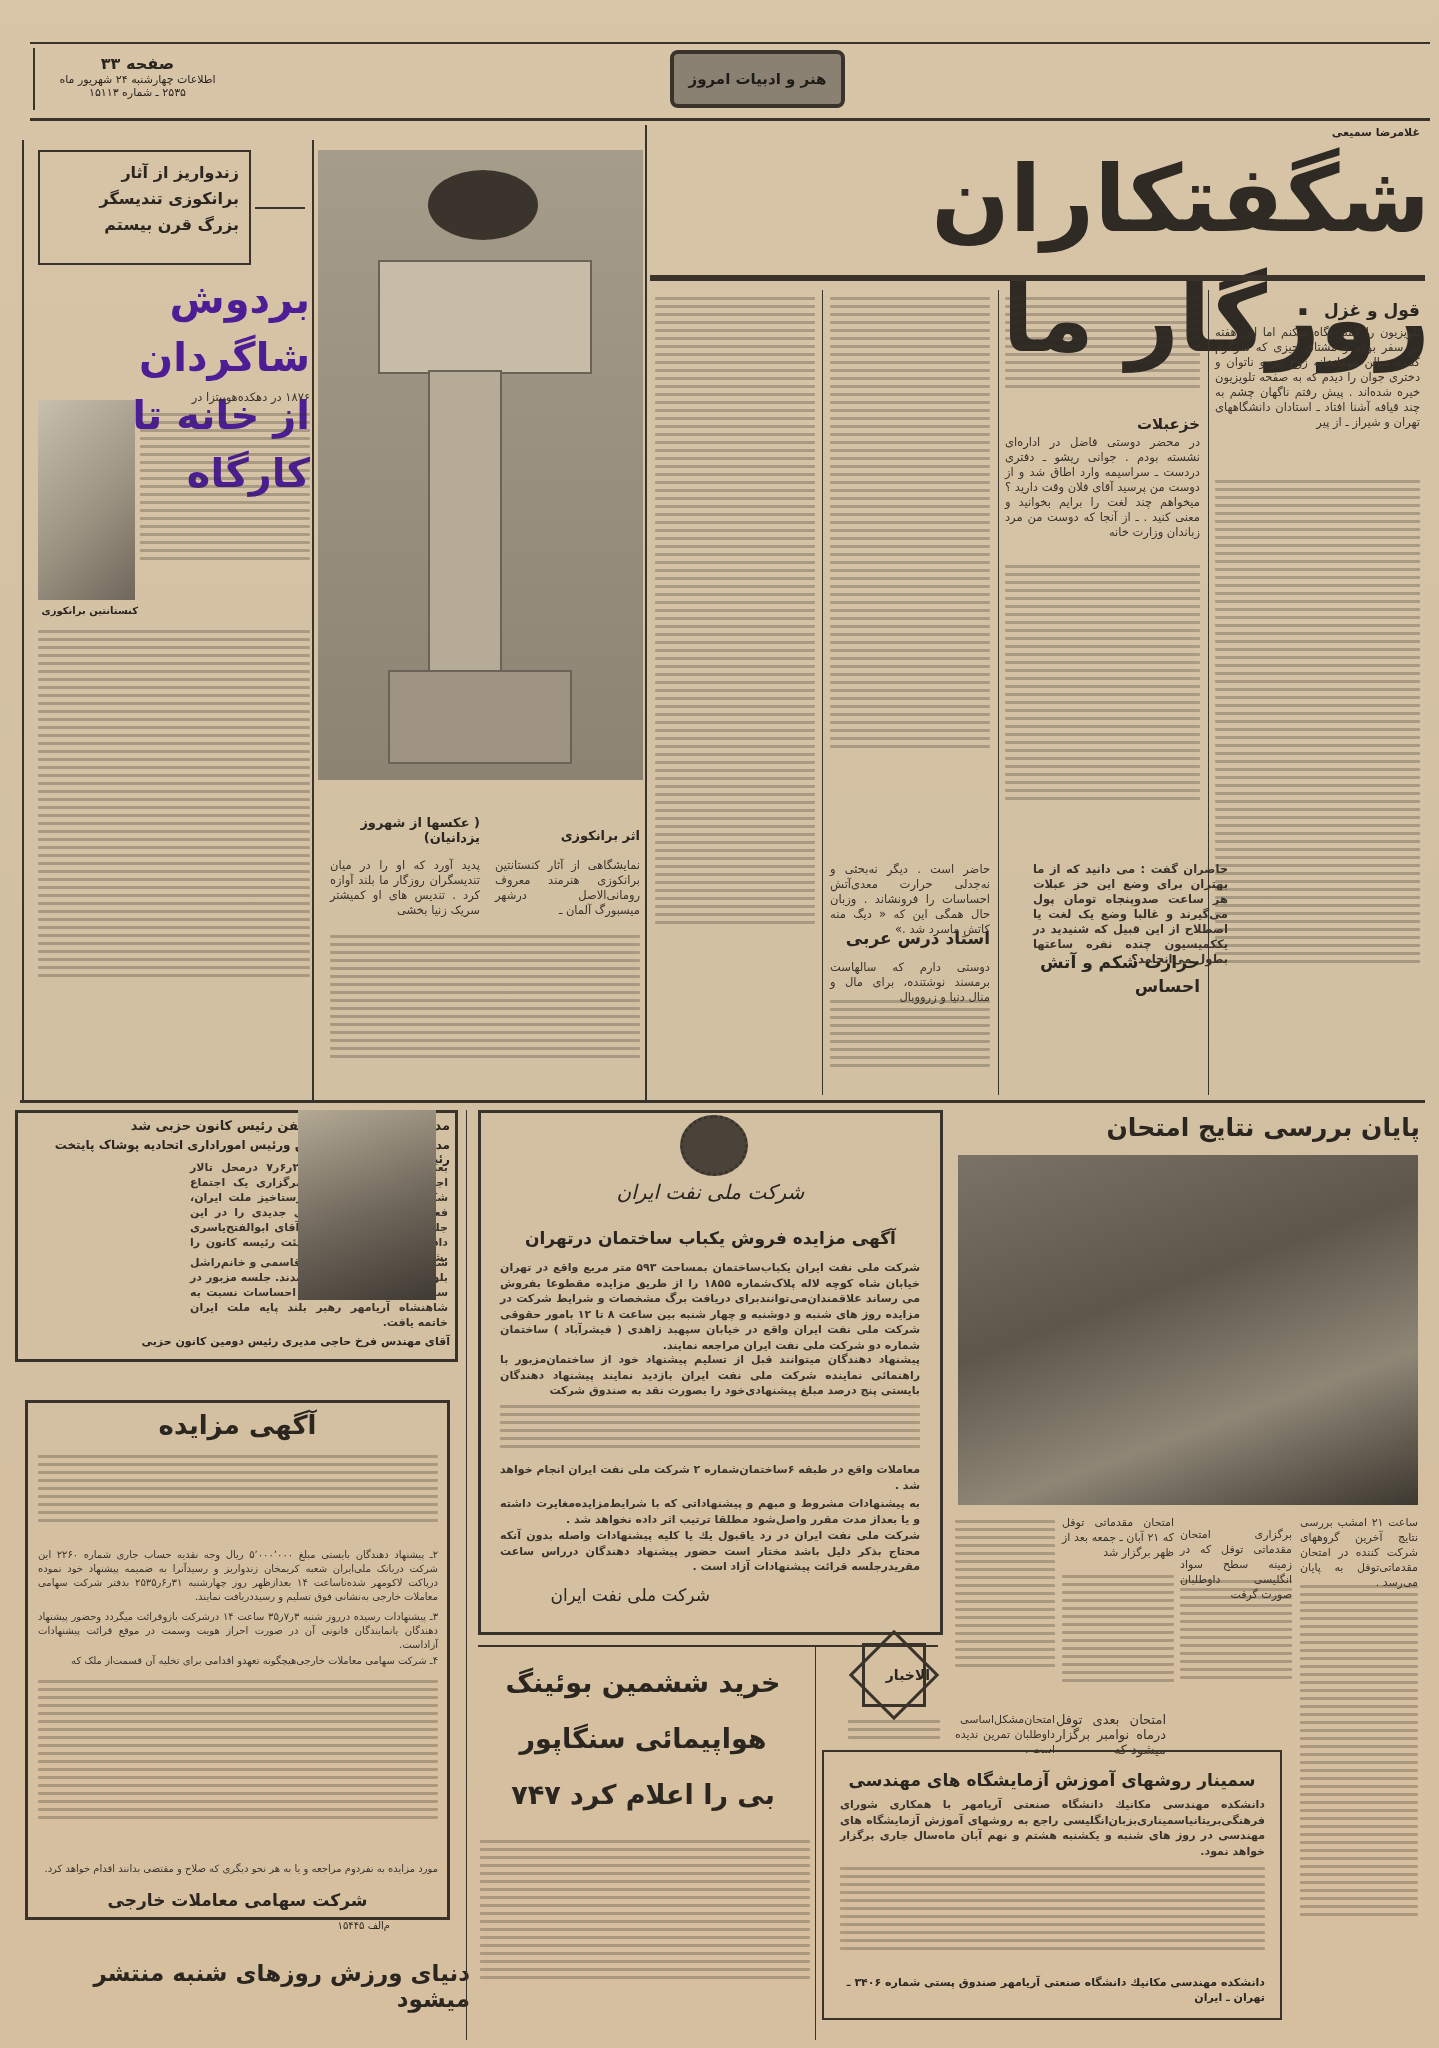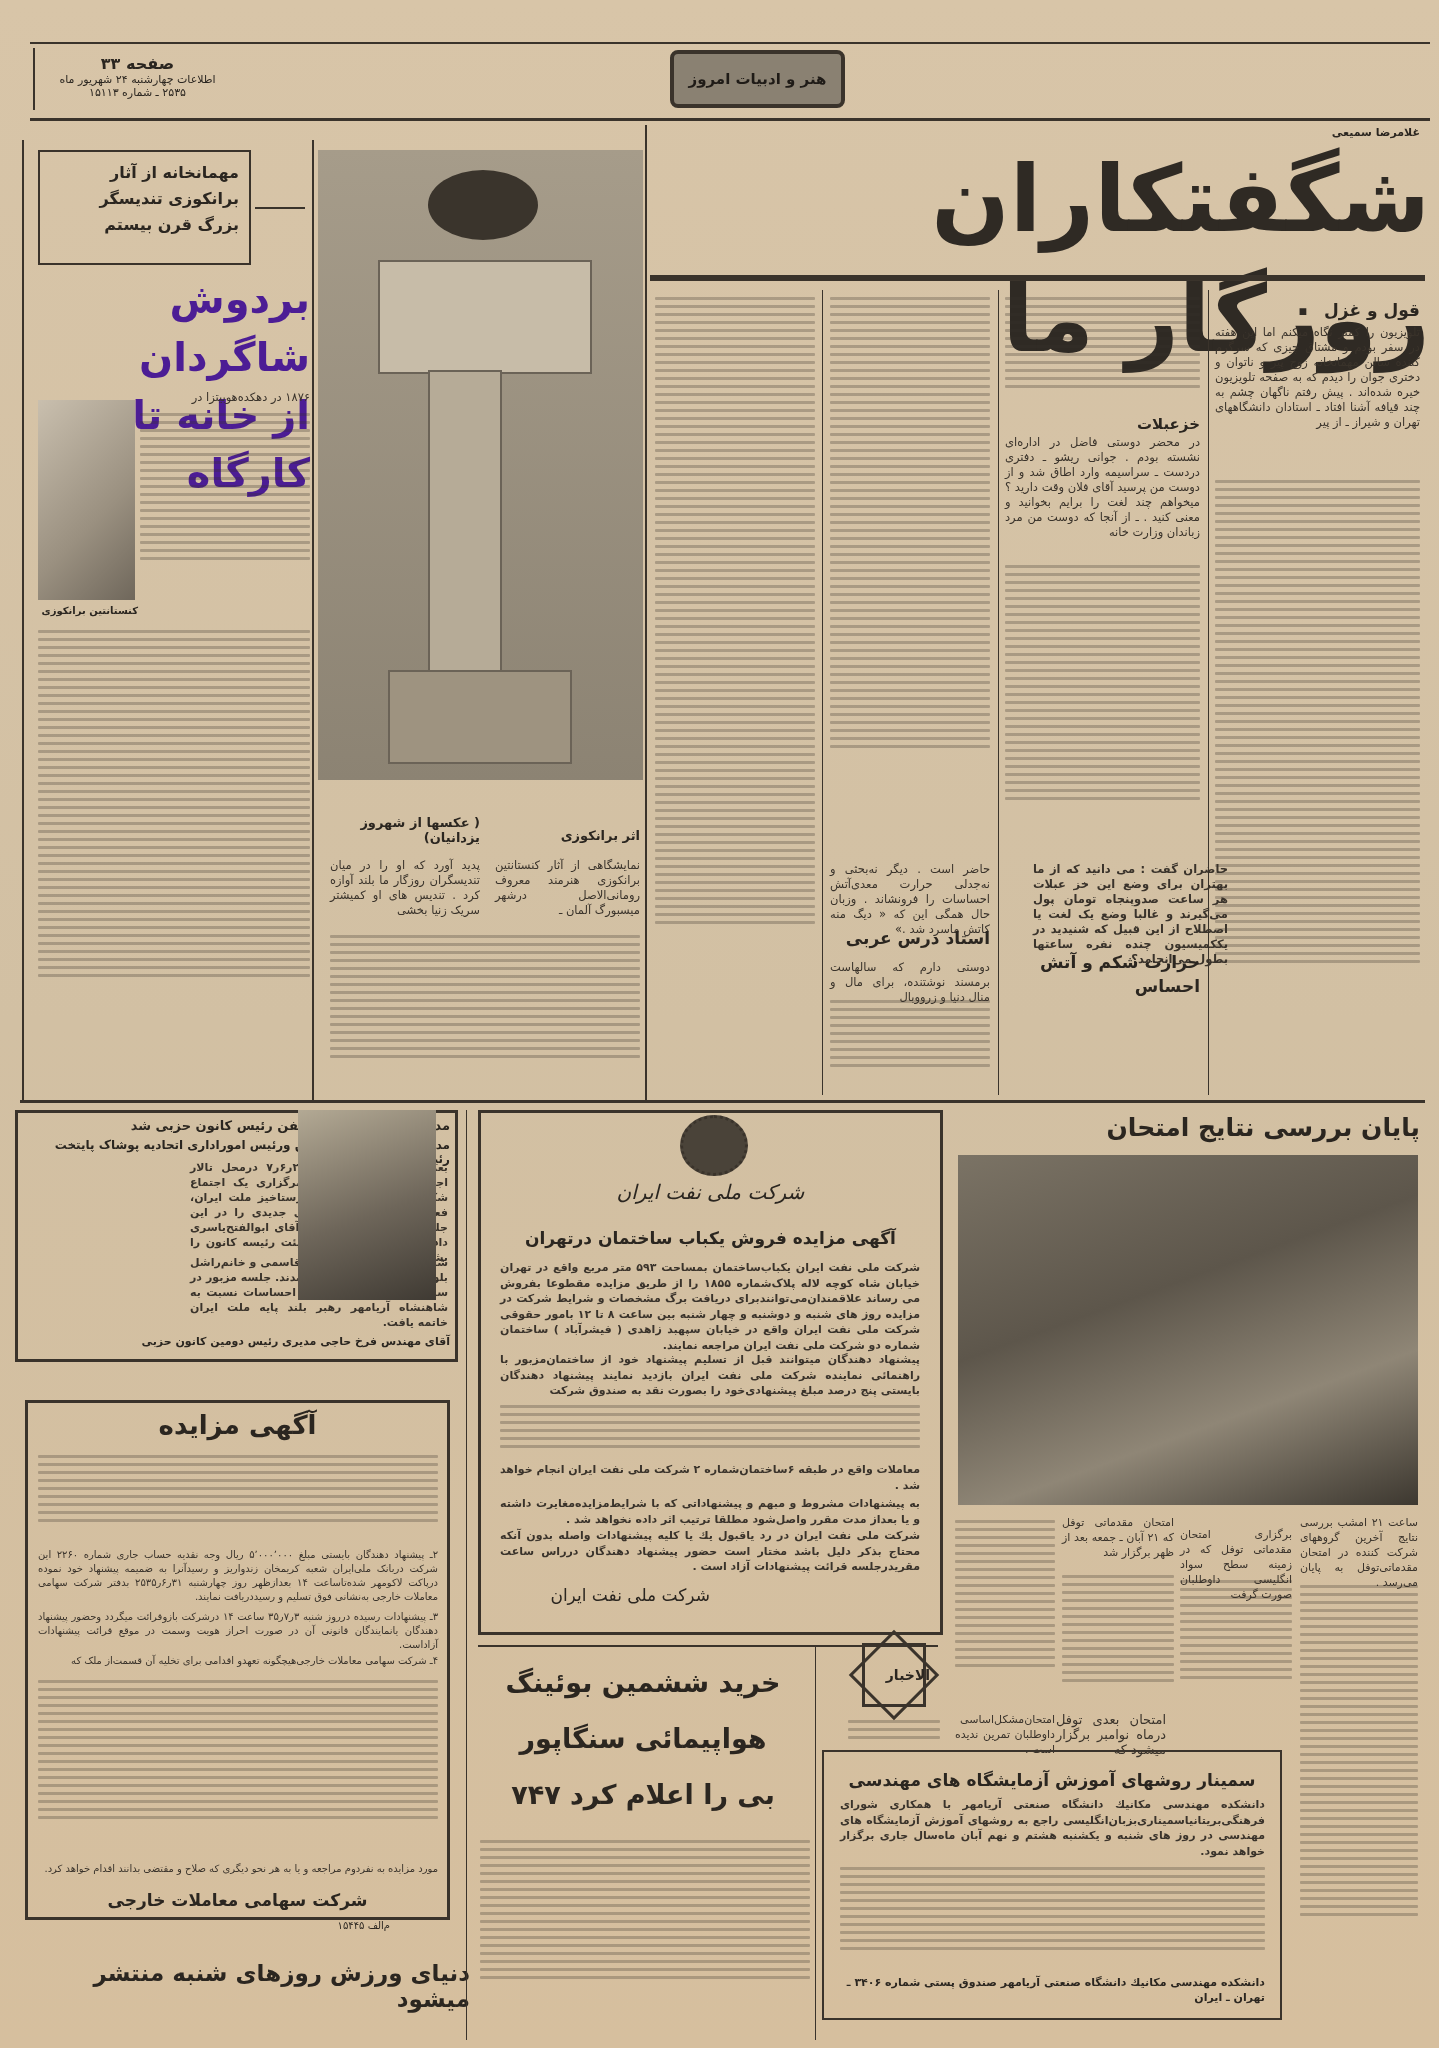--- a/index.html
+++ b/index.html
@@ -308,21 +308,21 @@
     <span></span>
     <span></span>
     <span></span>
     <span></span>
     <span></span>
 </div>
 <div class="vline" style="left:645px;top:125px;height:975px;"></div>
 
 <div class="box" style="left:38px;top:150px;width:213px;height:115px;border-width:2px;">
   <div class="rtl bold" style="padding:8px 10px;font-size:16px;line-height:26px;">
-    <div>مهمانخانه از آثار</div>
+    <div>زندواریز از آثار</div>
     <div>برانکوزی تندیسگر</div>
     <div>بزرگ قرن بیستم</div>
   </div>
 </div>
 <div class="hline" style="left:255px;top:207px;width:50px;border-top-width:2px;"></div>
 <div class="abs rtl" style="left:30px;top:270px;width:280px;font-size:40px;font-weight:bold;line-height:58px;color:#4c1d95;">
   <div>بردوش شاگردان</div>
   <div>از خانه تا کارگاه</div>
 </div>
 <div class="abs txt" style="left:140px;top:390px;width:170px;">۱۸۷۶ در دهکده‌هوبیتزا در</div>

